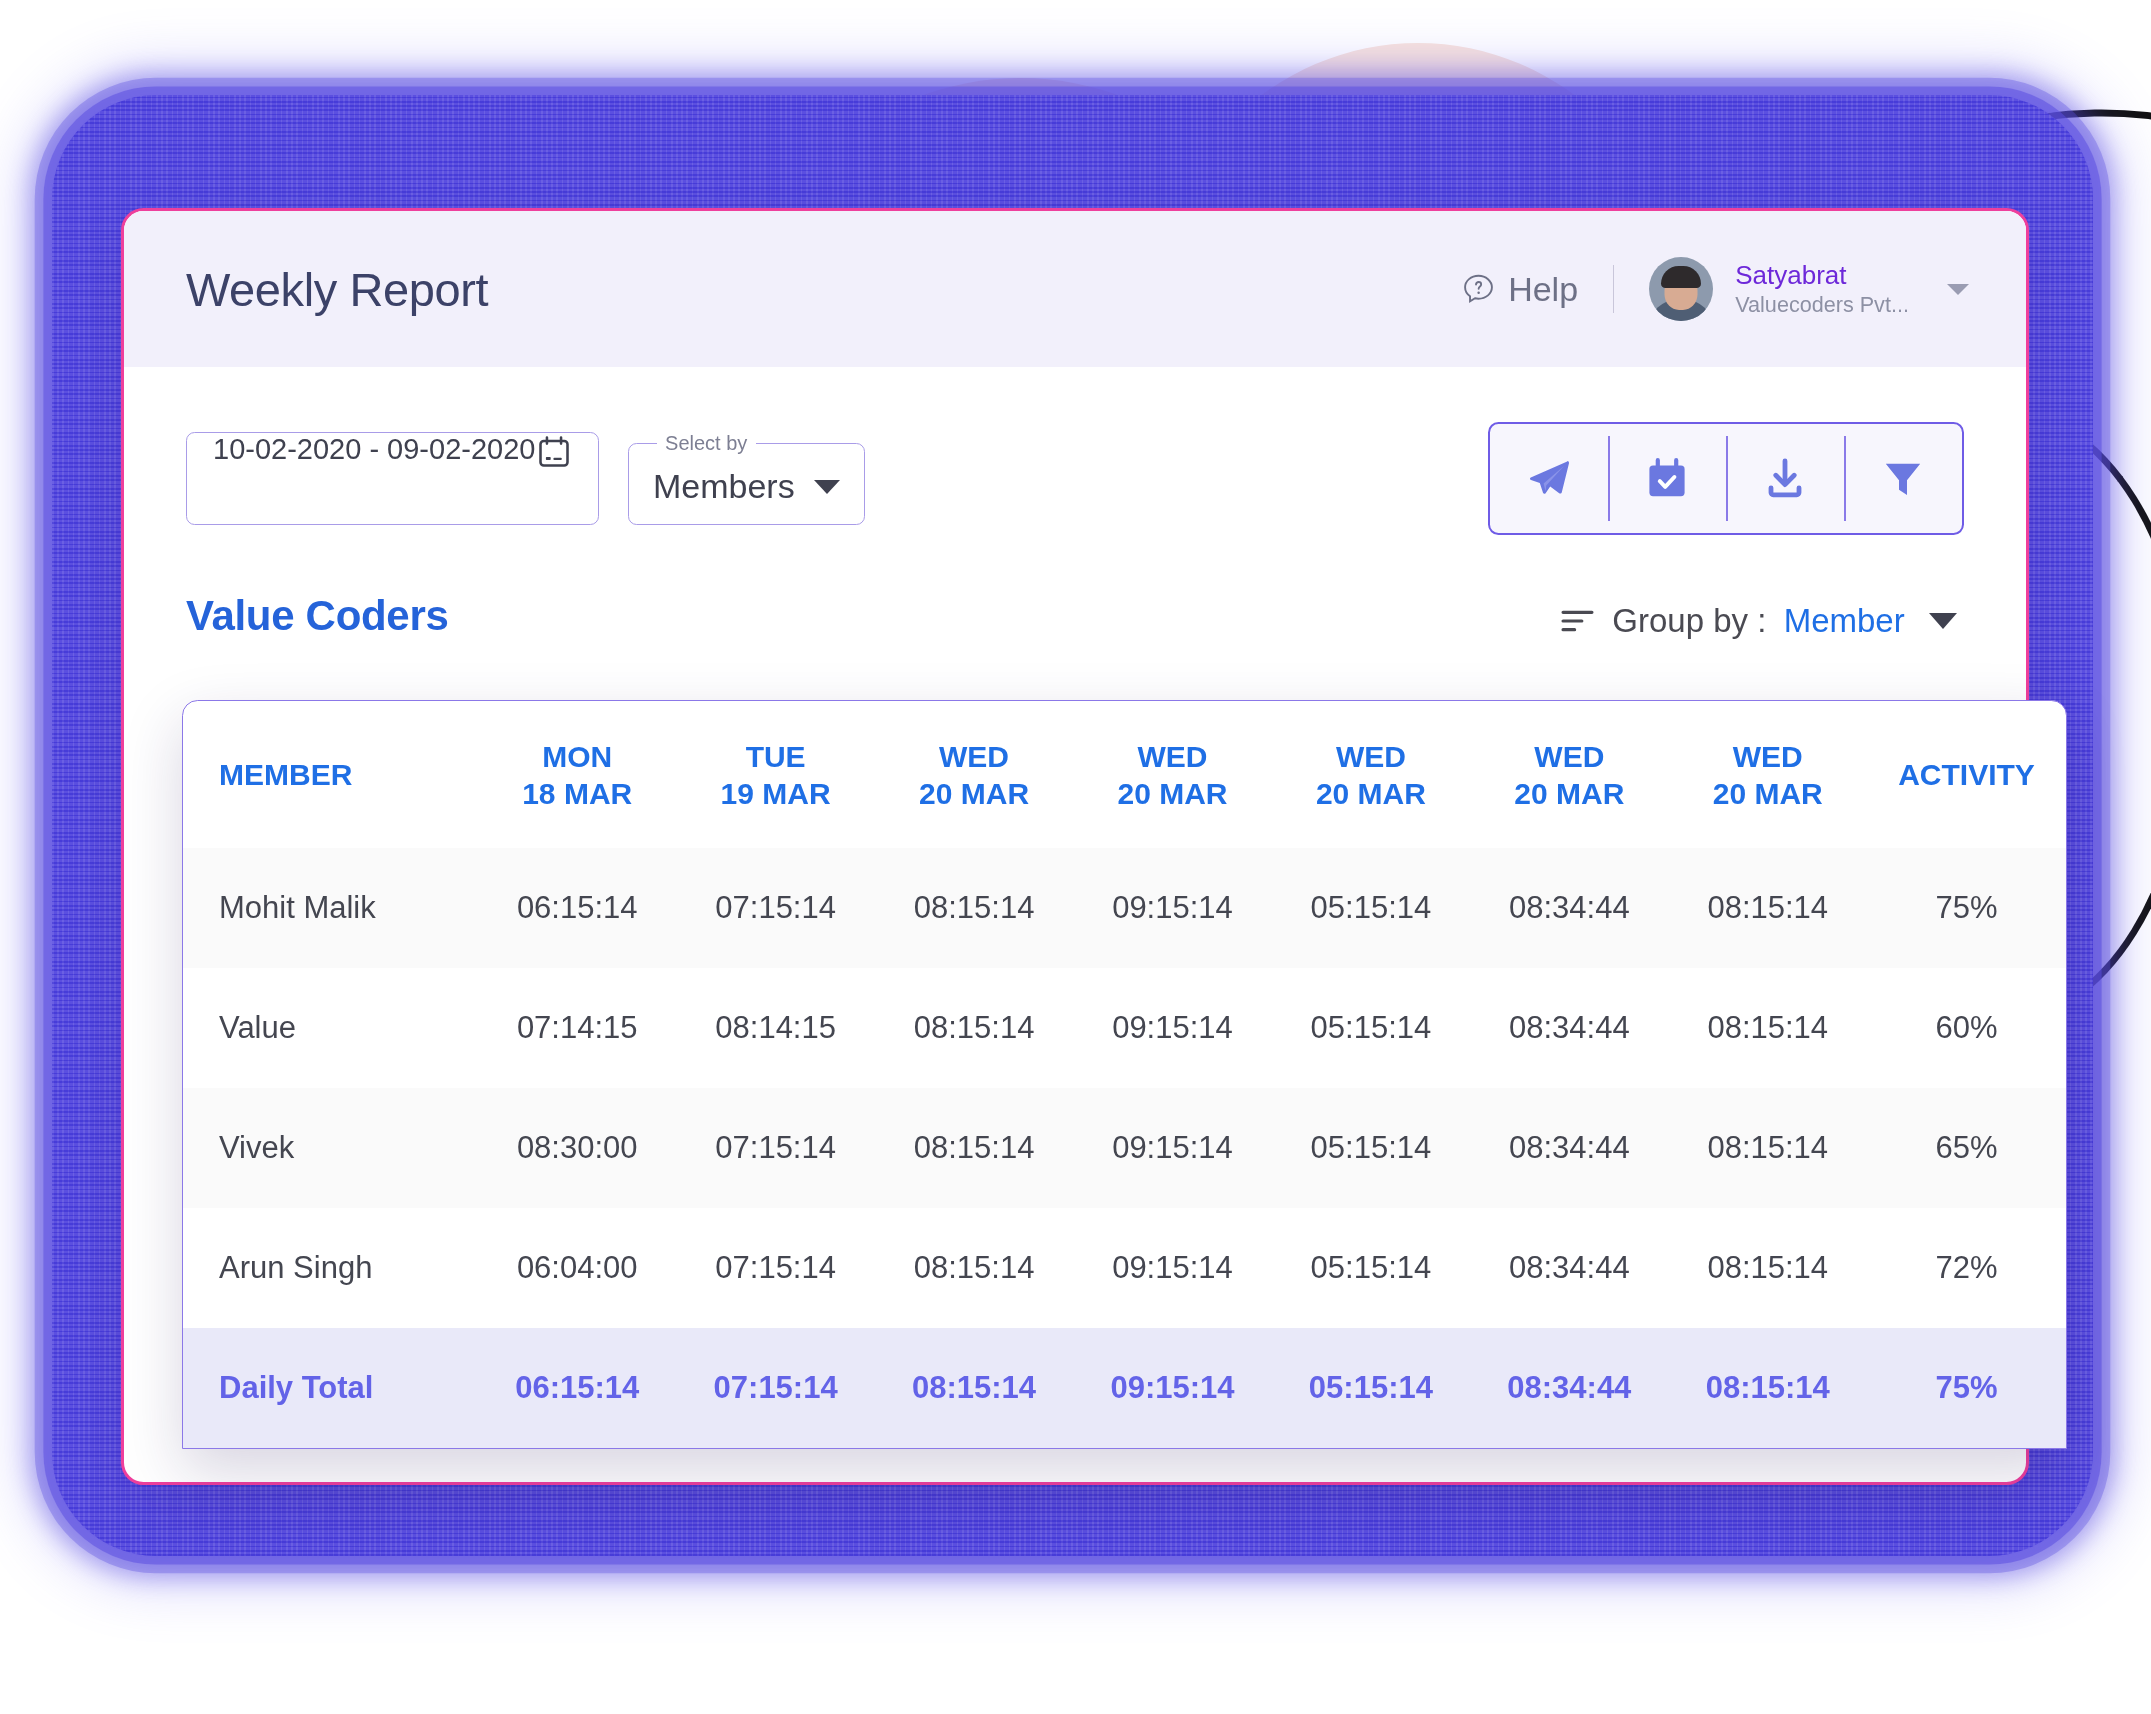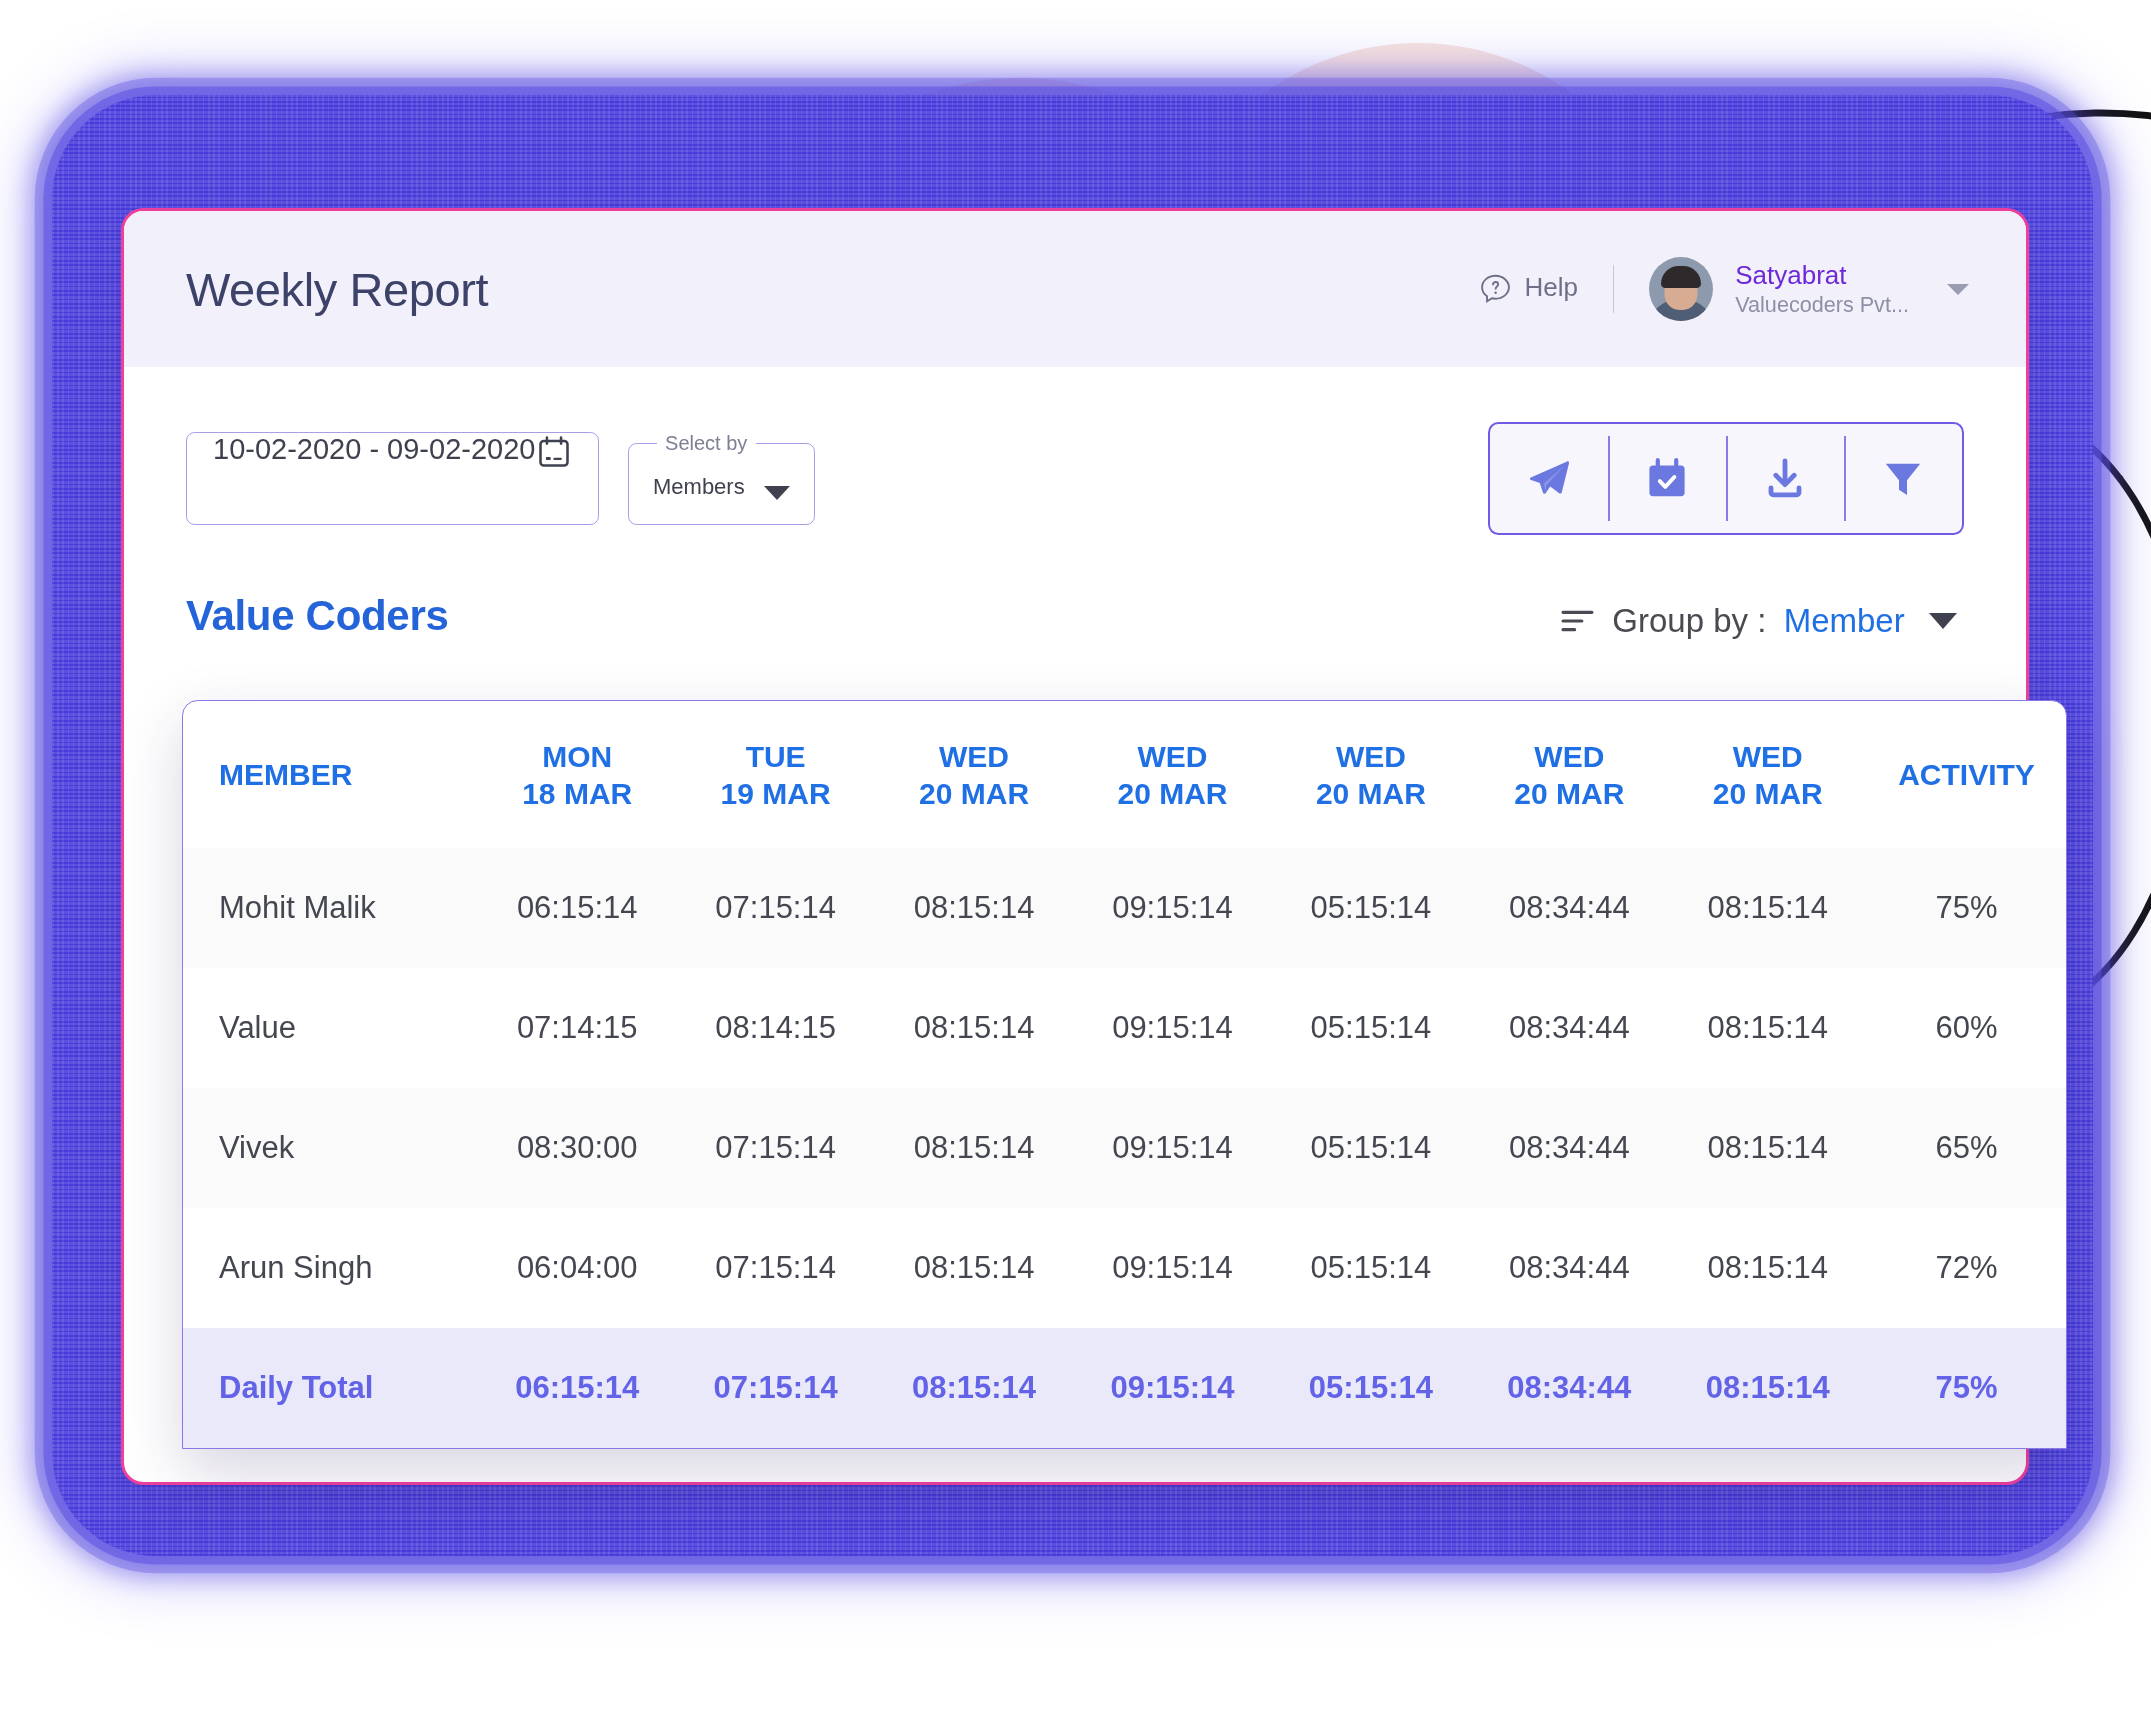--- a/index.html
+++ b/index.html
@@ -110,24 +110,24 @@
     font-weight: 400;
     letter-spacing: -0.4px;
   }
   .header-right {
     display: flex;
     align-items: center;
     gap: 22.5px;
   }
   .help-btn {
     display: flex;
-    align-items: flex-start;
+    align-items: center;
     gap: 12px;
     color: #6d7086;
-    font-size: 26px;
+    font-size: 34px;
   }
   .help-icon { width: 35px; height: 35px; display: block; }
   .hdr-divider {
     width: 1.7px; height: 48px;
     background: #c9c6da;
     margin: 0 12px;
   }
   .avatar {
     width: 64px; height: 64px;
     border-radius: 50%;
@@ -202,24 +202,24 @@
     display: flex;
     align-items: center;
   }
   fieldset.sel legend {
     font-size: 20px;
     color: #7d7f93;
     padding: 0 8.6px;
     margin-left: 3.5px;
   }
   .sel-value {
-    font-size: 22px;
+    font-size: 34px;
     color: #3f414f;
     display: flex;
-    align-items: flex-end;
+    align-items: center;
     gap: 19px;
     margin-top: -5.2px;
   }
   .caret {
     width: 0; height: 0;
     border-left: 13px solid transparent;
     border-right: 13px solid transparent;
     border-top: 14.7px solid #3f414f;
   }
 

